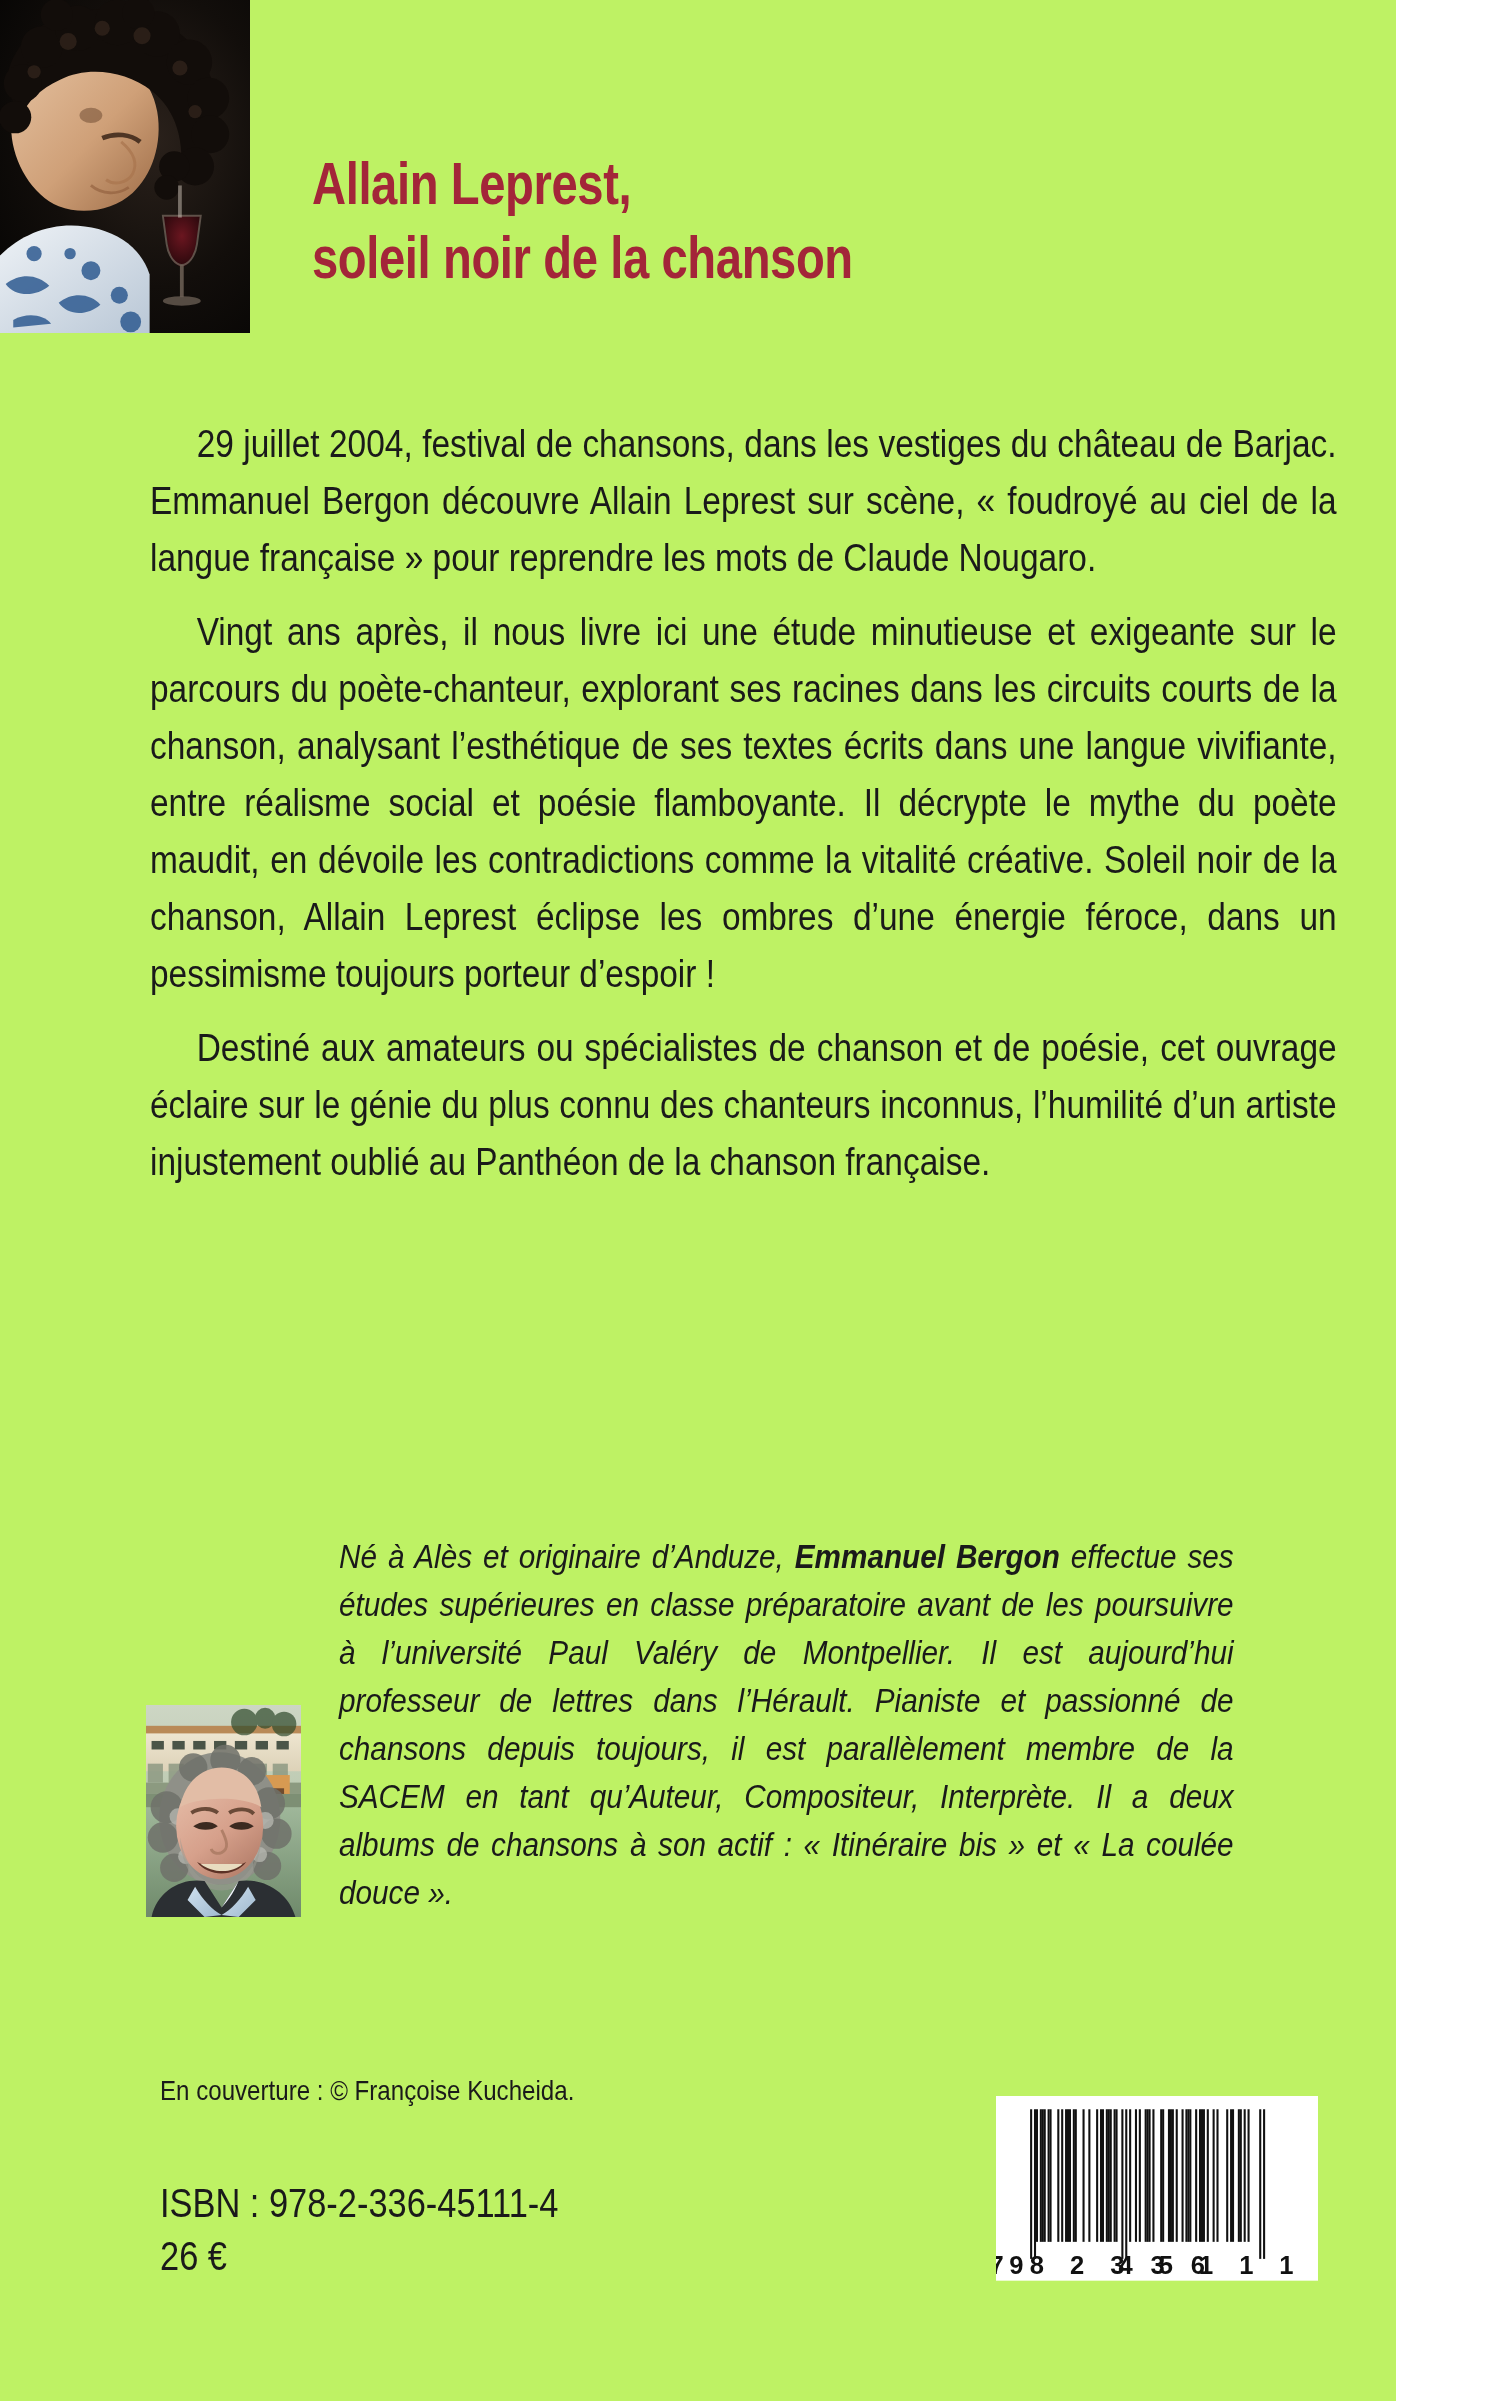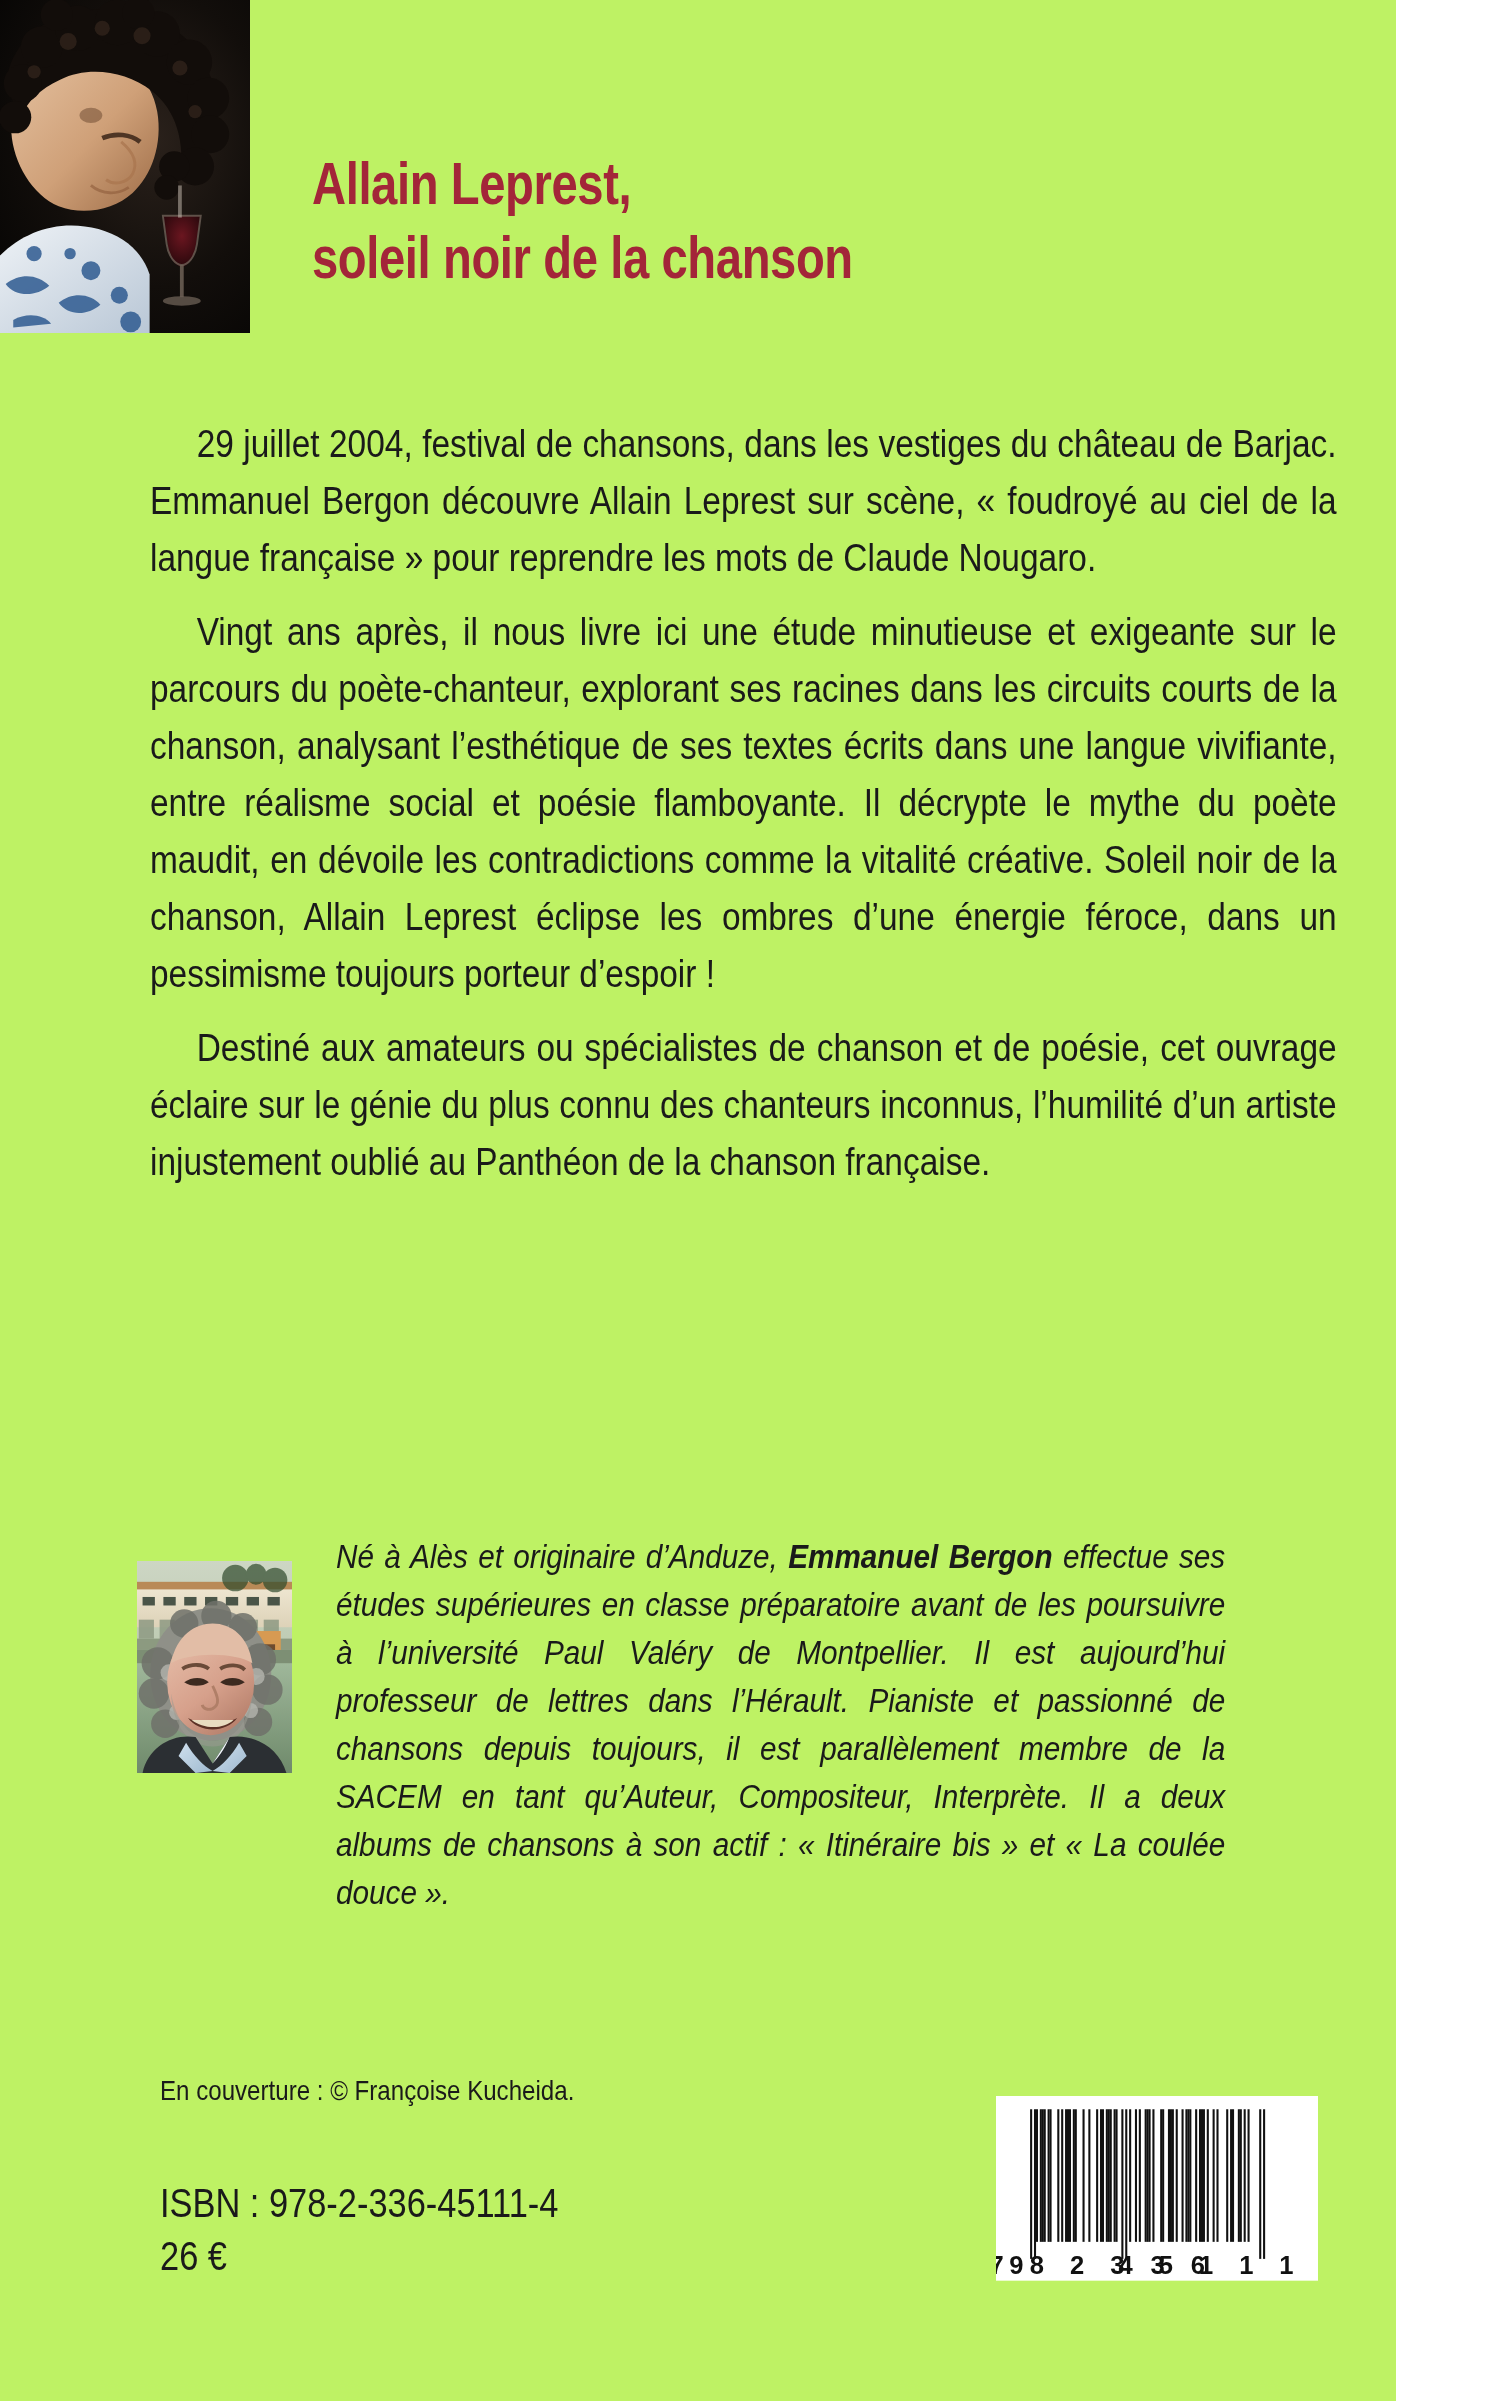--- a/index.html
+++ b/index.html
@@ -74,26 +74,25 @@
     color: #1a1a1a;
     transform: scaleX(0.88);
     transform-origin: left top;
     width: 113.6%;
   }
   .blurb p:last-child { margin-bottom: 0; }
 
   
   .bio {
     position: absolute;
-    left: 137px;
+    left: 146px;
     top: 1533px;
     width: 1187px;
     display: flex;
-    align-items: flex-start;
-    gap: 6px;
+    align-items: flex-end;
   }
   .bio-photo {
     flex: 0 0 auto;
     width: 155px;
     height: 212px;
     margin-right: 38px;
     margin-top: 28px;
     overflow: hidden;
     background: #7a8e6a;
   }

